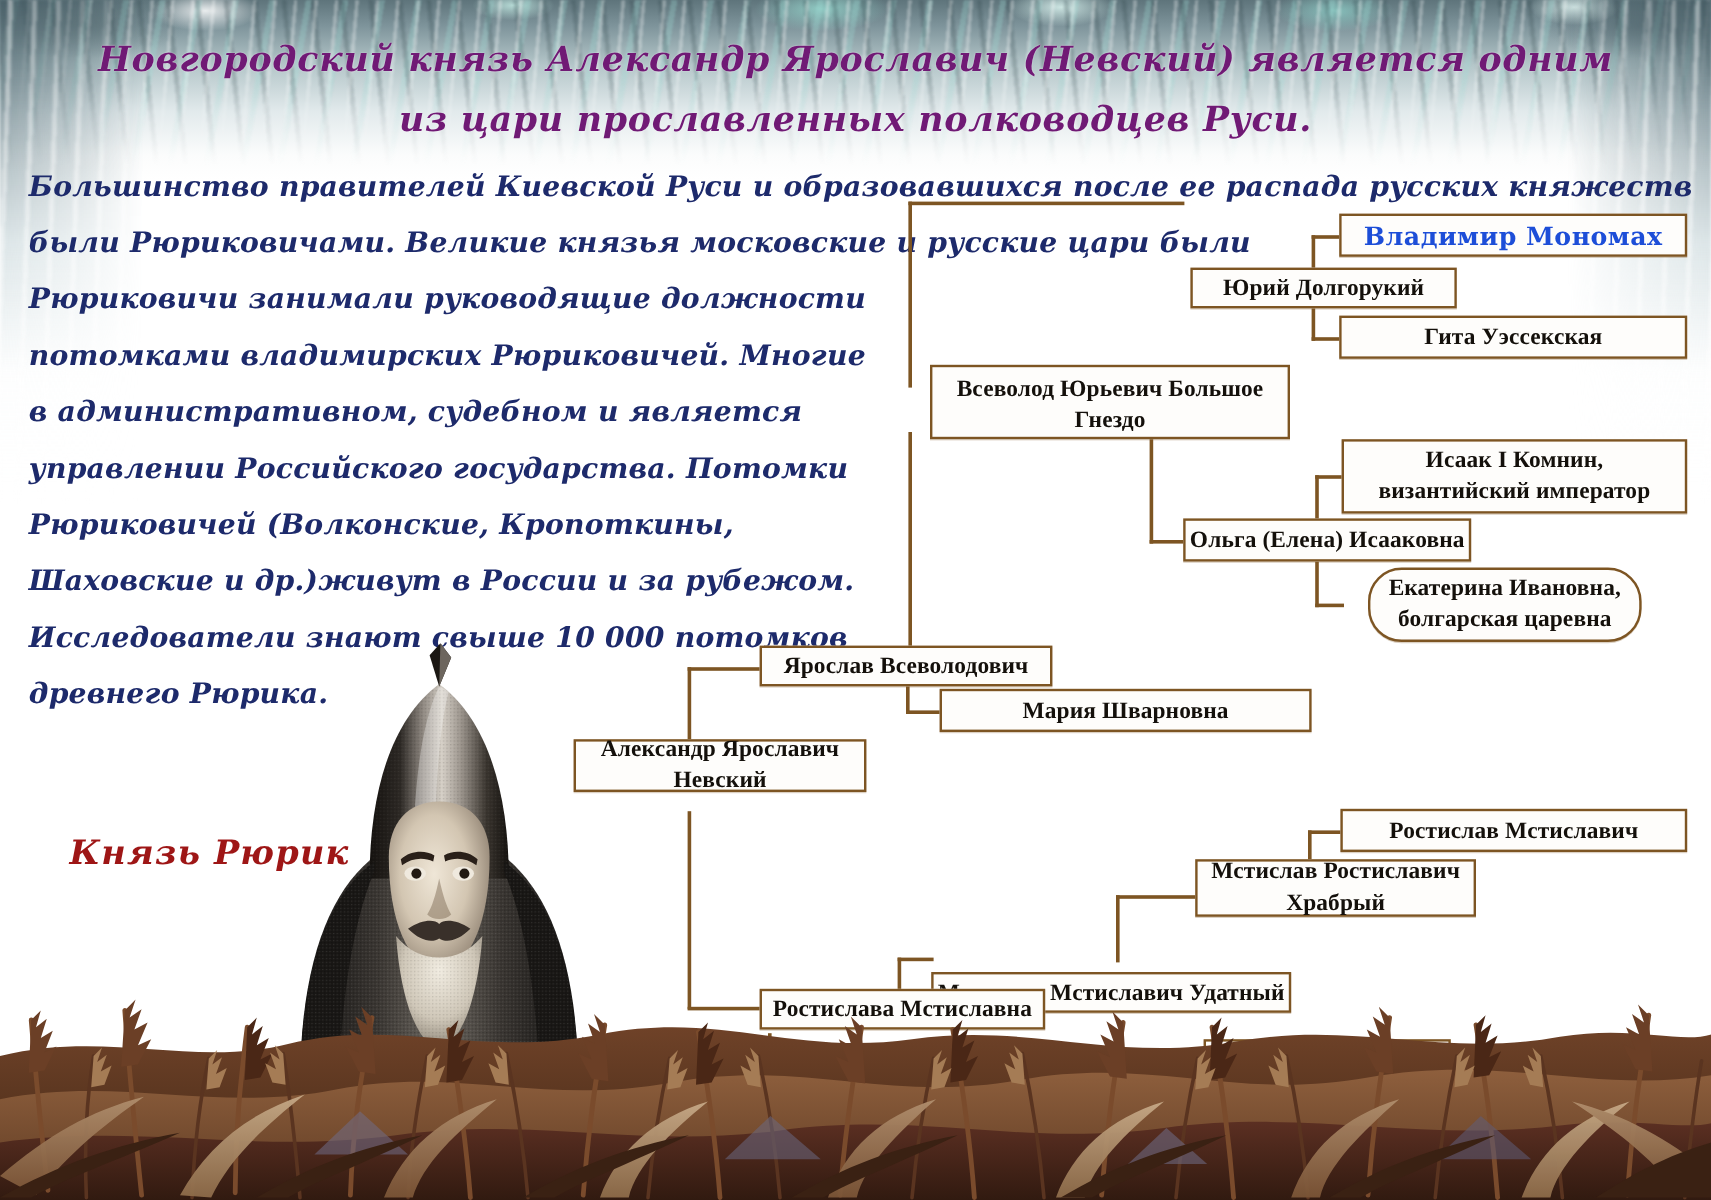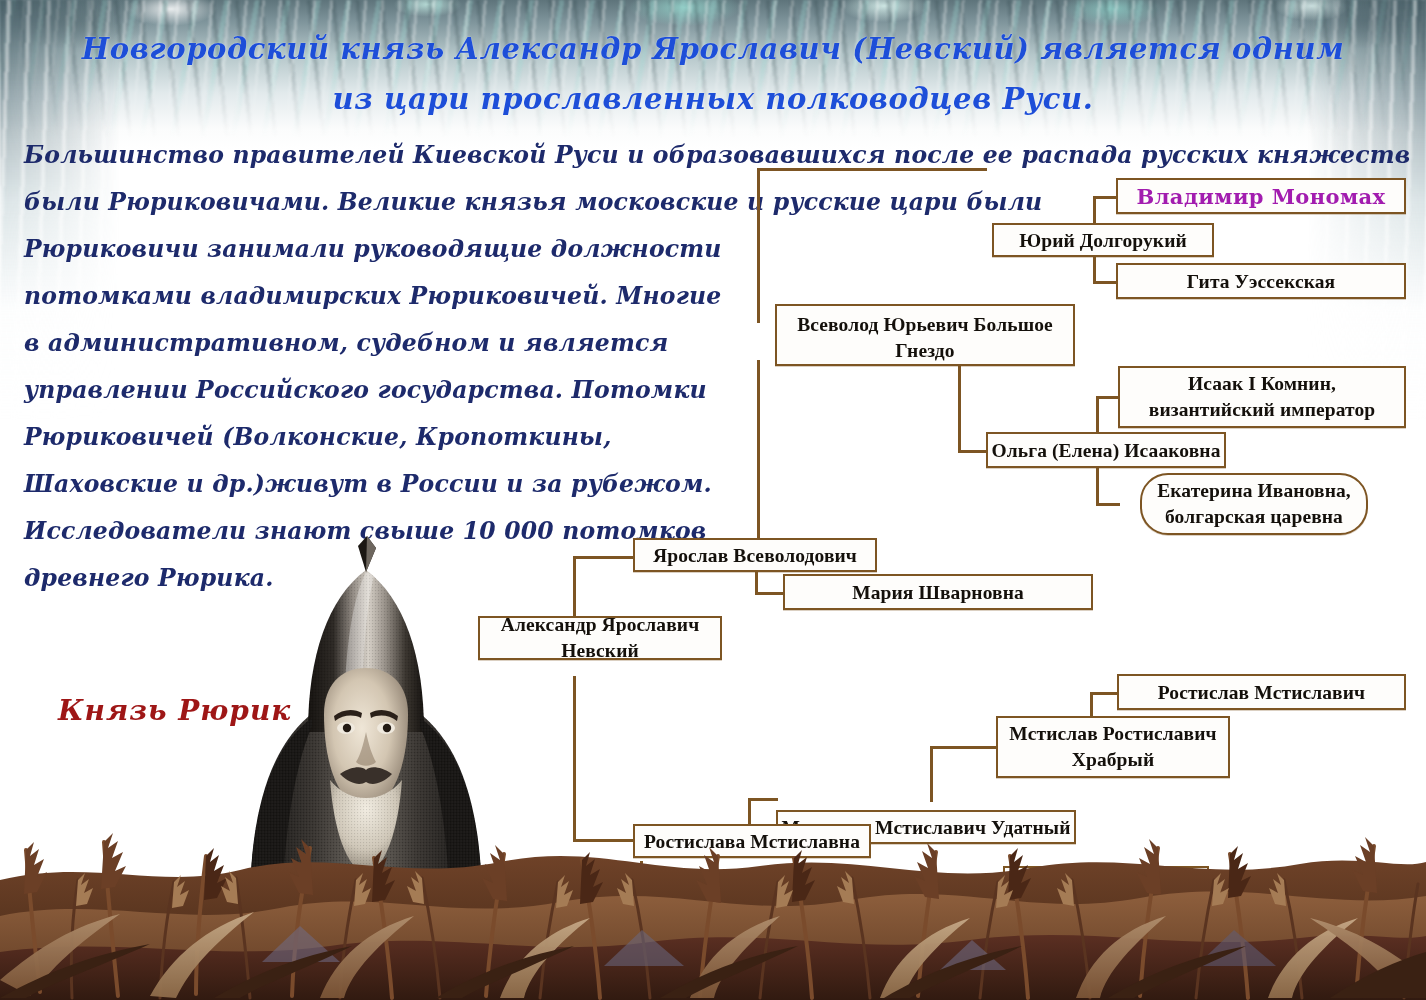--- a/index.html
+++ b/index.html
@@ -44,21 +44,21 @@
       repeating-linear-gradient(92deg, rgba(255,255,255,0) 0 7px, rgba(255,255,255,.45) 7px 11px, rgba(255,255,255,0) 11px 20px),
       linear-gradient(to bottom, rgba(70,92,100,.85) 0%, rgba(110,132,140,.7) 22%, rgba(175,196,201,.45) 48%, rgba(240,245,246,.15) 74%, rgba(255,255,255,0) 100%);
     filter: blur(1.3px);
   }
   .side-tex.left .sb  { -webkit-mask-image:linear-gradient(to right, #000 0%, rgba(0,0,0,.5) 55%, rgba(0,0,0,0) 100%); mask-image:linear-gradient(to right, #000 0%, rgba(0,0,0,.5) 55%, rgba(0,0,0,0) 100%); }
   .side-tex.right .sb { -webkit-mask-image:linear-gradient(to left,  #000 0%, rgba(0,0,0,.5) 55%, rgba(0,0,0,0) 100%); mask-image:linear-gradient(to left,  #000 0%, rgba(0,0,0,.5) 55%, rgba(0,0,0,0) 100%); }
 
   
   .headline {
     position:absolute; left:0; top:24px; width:1426px;
-    text-align:center; color:#1d4ed8;
+    text-align:center; color:#701a75;
     font-family:"DejaVu Serif", serif; font-style:italic; font-weight:bold;
     font-size:29px; line-height:50px; letter-spacing:.6px;
     text-shadow: 0 0 1px rgba(255,255,255,.9);
   }
   .headline .l2 { display:block; }
 
   
   .body-text {
     position:absolute; left:24px; top:132px; width:700px;
     color:#1d2a6b;
@@ -81,21 +81,21 @@
   .tree { position:absolute; left:0; top:0; width:1426px; height:1000px; }
   .node {
     position:absolute; border:2.5px solid #7d5523; background:#fefdfb;
     color:#14100b; font-family:"Liberation Serif", serif; font-weight:bold;
     display:flex; align-items:center; justify-content:center; text-align:center;
     font-size:19.5px; line-height:25px; letter-spacing:.1px;
     box-shadow: 0 1px 0 rgba(125,85,35,.28);
   }
   .node.slav {
     font-family:"DejaVu Serif", serif; font-weight:bold;
-    font-size:21px; letter-spacing:.4px; color:#a21caf;
+    font-size:21px; letter-spacing:.4px; color:#1d4ed8;
   }
   .node.two { line-height:26px; }
   .conn { position:absolute; background:#7d5523; }
   .conn.h { height:2.5px; }
   .conn.v { width:2.5px; }
 </style>
 </head>
 <body>
 
 <div id="stage">
@@ -290,21 +290,21 @@
     </div>
 
     <div class="node two" style="left:478px; top:616px; width:244px; height:44px; padding:0 6px;">
       <span>Александр Ярославич Невский</span>
     </div>
 
     <div class="node" style="left:1117px; top:674px; width:289px; height:36px;">
       <span>Ростислав Мстиславич</span>
     </div>
 
-    <div class="node two" style="left:996px; top:716px; width:234px; height:62px; padding:0 8px;">
+    <div class="node two" style="left:996px; top:716px; width:234px; height:48px; padding:0 8px;">
       <span>Мстислав Ростиславич Храбрый</span>
     </div>
 
     <div class="node" style="left:776px; top:782px; width:300px; height:34px;margin-top:28px;">
       <span>Мстислав Мстиславич Удатный</span>
     </div>
 
     <div class="node" style="left:633px; top:824px; width:238px; height:34px;">
       <span>Ростислава Мстиславна</span>
     </div>

